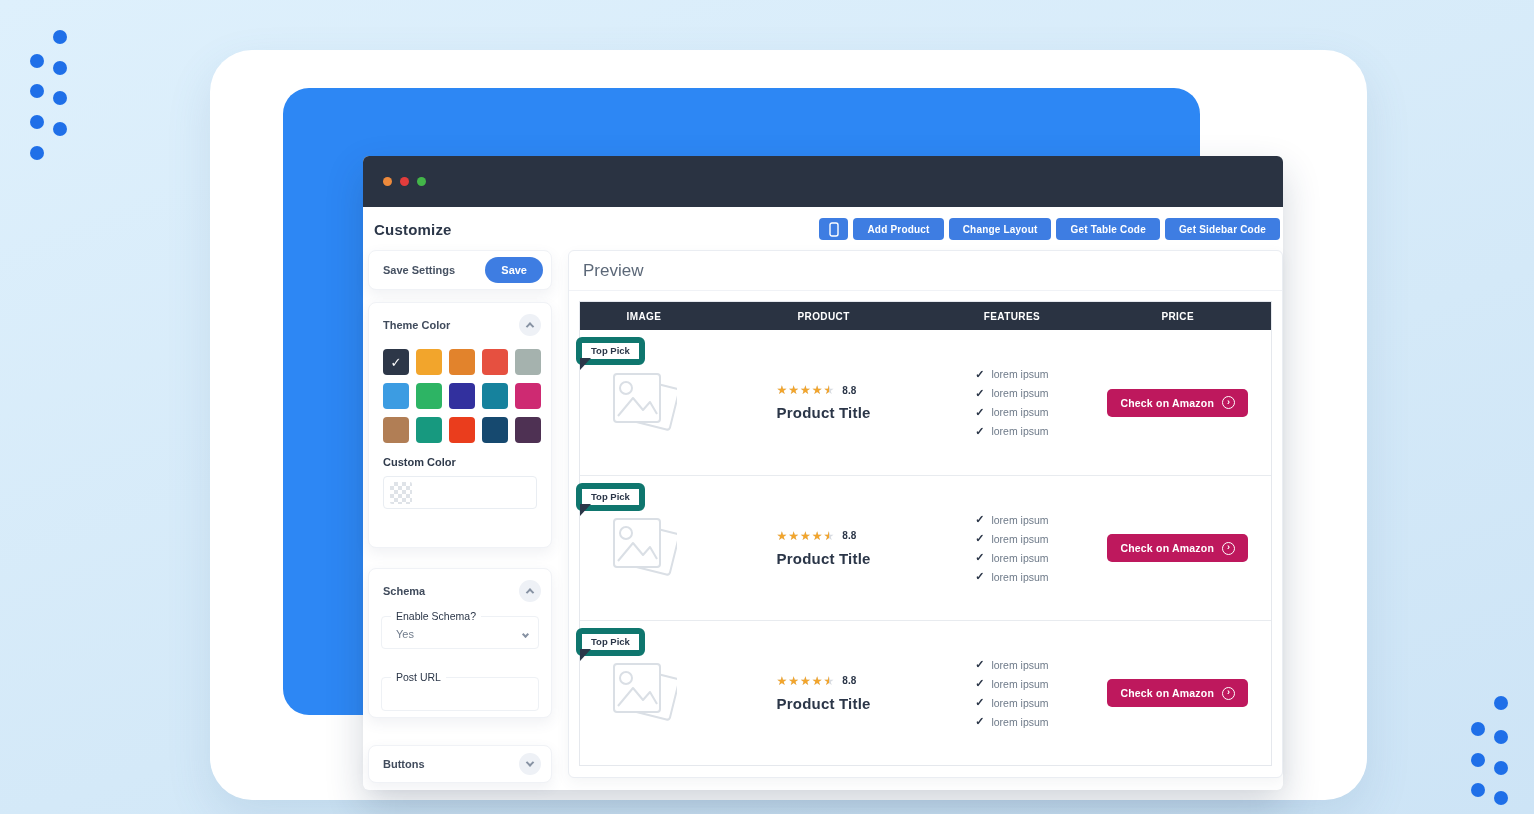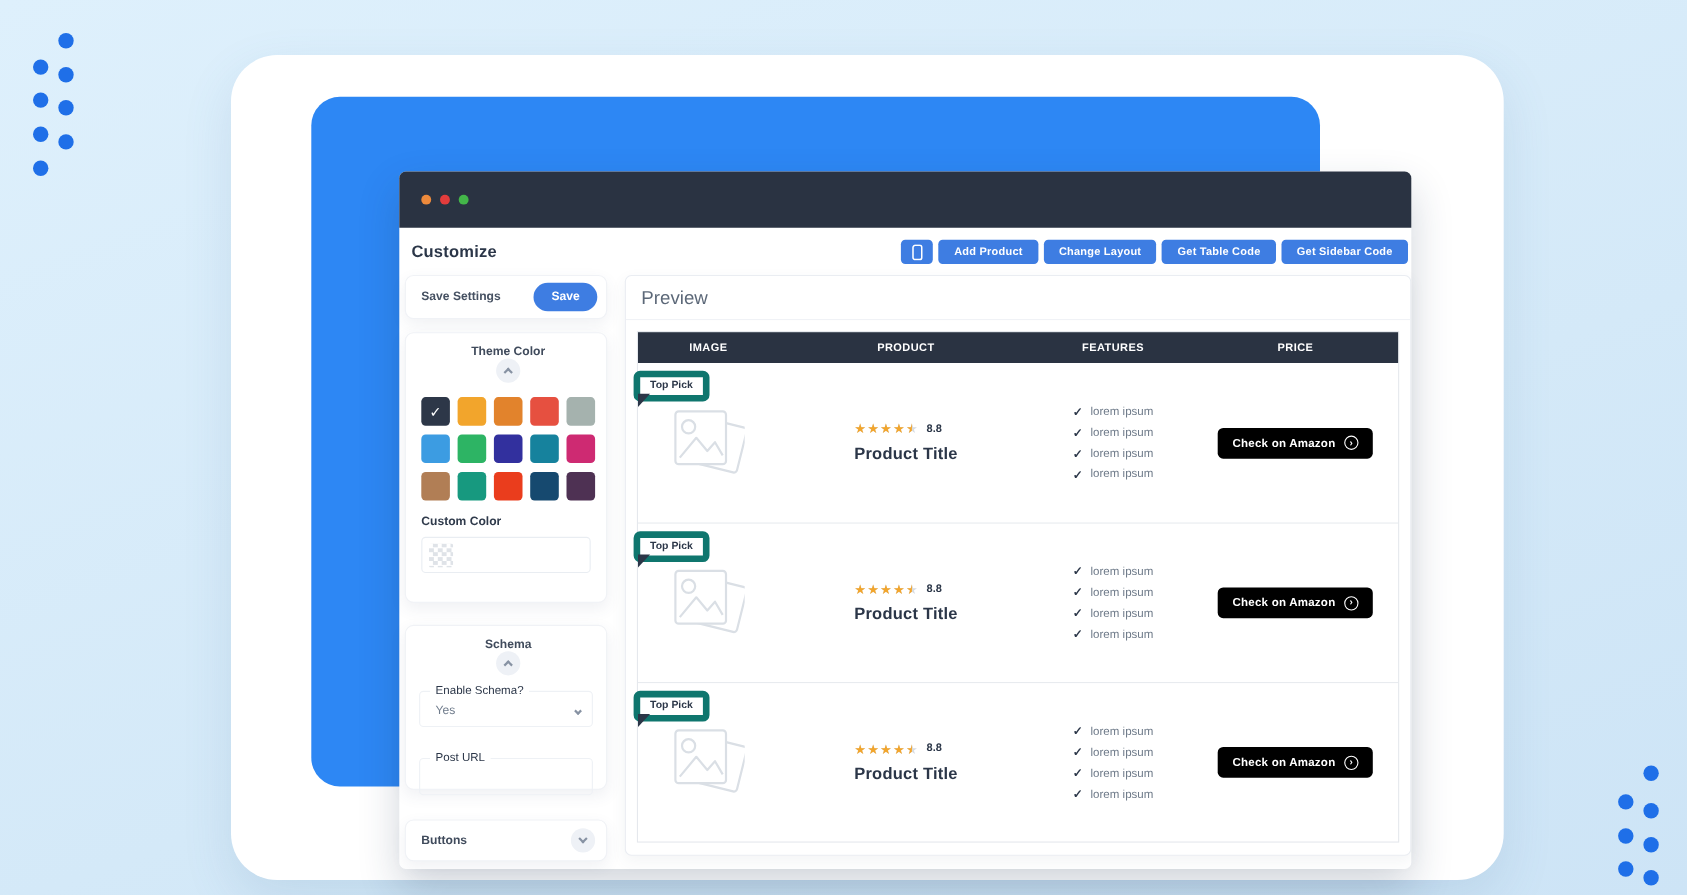--- a/index.html
+++ b/index.html
@@ -27,21 +27,21 @@
   .customize-title { font-size:15px; font-weight:bold; color:#2b3648; letter-spacing:.2px; }
   .toolbar { display:flex; gap:5px; }
   .tb-btn { background:#3e7de2; color:#fff; font-size:10px; font-weight:bold; border:none;
     border-radius:4px; height:22px; padding:0 14px; display:flex; align-items:center;
     justify-content:center; letter-spacing:.2px; cursor:pointer; }
   .tb-icon-btn { width:29px; padding:0; }
 
   .panel { position:absolute; background:#fff; border:1px solid #f0f2f6; border-radius:8px;
     box-shadow:0 5px 14px rgba(60,80,110,.08); }
   .panel-head { display:flex; align-items:center; justify-content:space-between;
-    padding:11px 10px 0 14px;flex-direction:column; }
+    padding:11px 10px 0 14px; }
   .panel-title { font-size:11px; font-weight:bold; color:#404b5c; }
   .chev-circle { width:22px; height:22px; border-radius:50%; background:#eef1f6;
     display:flex; align-items:center; justify-content:center; cursor:pointer; }
   .chev { width:6px; height:6px; border-right:2px solid #8792a3; border-bottom:2px solid #8792a3; }
   .chev.up { transform:rotate(-135deg) translate(-1px,-1px); }
   .chev.down { transform:rotate(45deg) translate(-1px,-1px); }
   .chev.select-down { width:5px; height:5px; transform:rotate(45deg); }
 
   #panel-save { left:5px; top:94px; width:184px; height:40px; display:flex;
     align-items:center; justify-content:space-between; padding:0 8px 0 14px; }
@@ -94,21 +94,21 @@
   .stars-line { display:flex; align-items:center; }
   .stars-wrap { position:relative; font-size:12px; line-height:1; letter-spacing:1px; }
   .stars-gray { color:#d7dbe1; }
   .stars-gold { position:absolute; left:0; top:0; color:#f2a52c; overflow:hidden;
     white-space:nowrap; width:90%; }
   .rating { font-size:10px; font-weight:bold; color:#2b3648; margin-left:7px; }
   .ptitle { font-size:15px; font-weight:bold; color:#2b3648; margin-top:8px; letter-spacing:.2px; }
   .features { display:flex; flex-direction:column; gap:6px; }
   .feat { font-size:10.5px; color:#6e7a89; display:flex; align-items:center; gap:7px; }
   .feat .chk { color:#2b3648; font-size:11px; font-weight:bold; }
-  .amz-btn { background:#000000; color:#fff; border:none; border-radius:5px; height:28px;
+  .amz-btn { background:#be185d; color:#fff; border:none; border-radius:5px; height:28px;
     padding:0 13px; font-size:10.5px; font-weight:bold; display:flex; align-items:center;
     gap:8px; cursor:pointer; letter-spacing:.2px;text-align:center; }
   .amz-icon { width:13px; height:13px; border:1.5px solid #fff; border-radius:50%;
     display:flex; align-items:center; justify-content:center; font-size:9px;
     font-weight:bold; line-height:1; padding-bottom:1px; }
 </style>
 </head>
 <body>
 
 <div>

